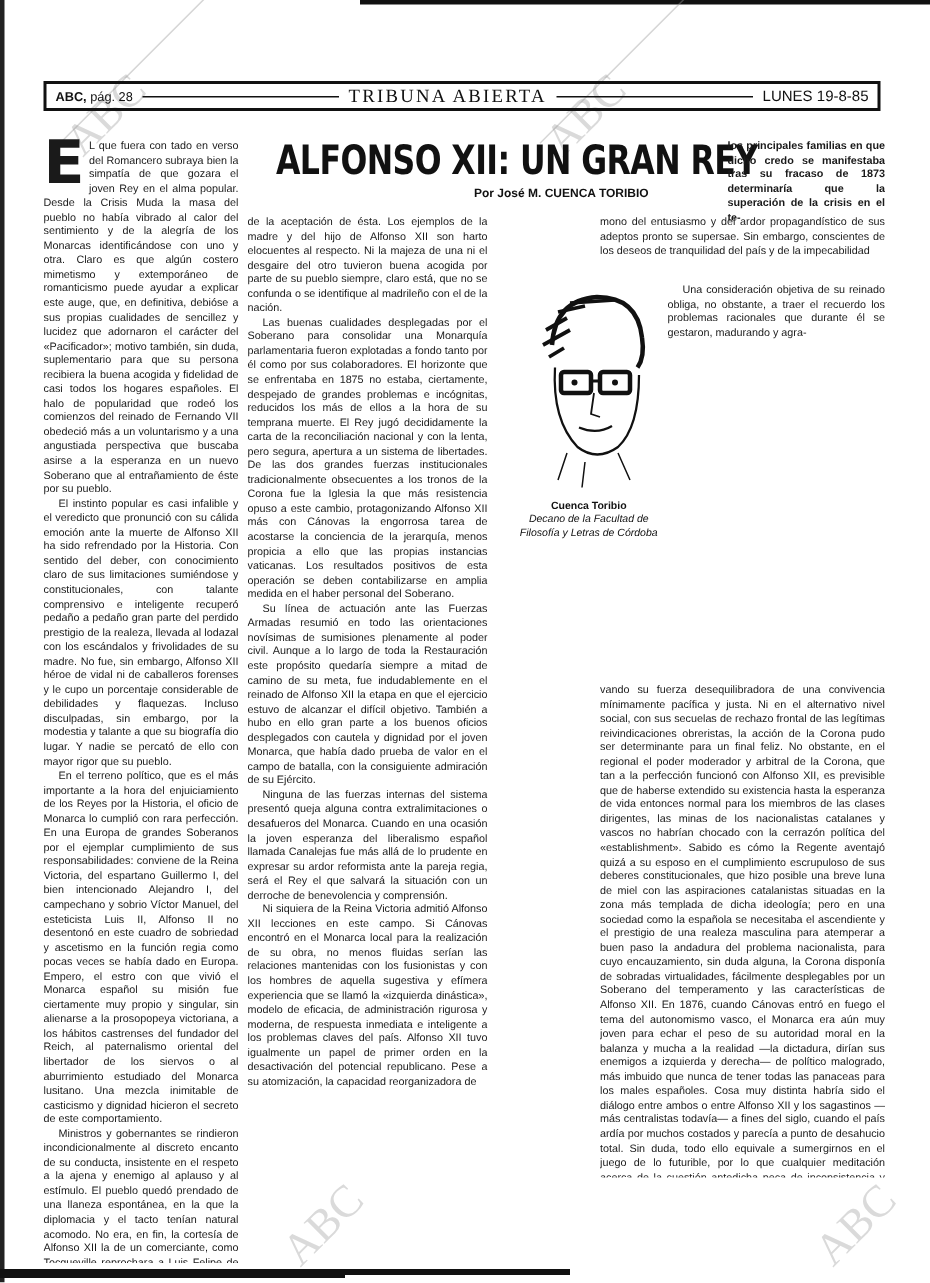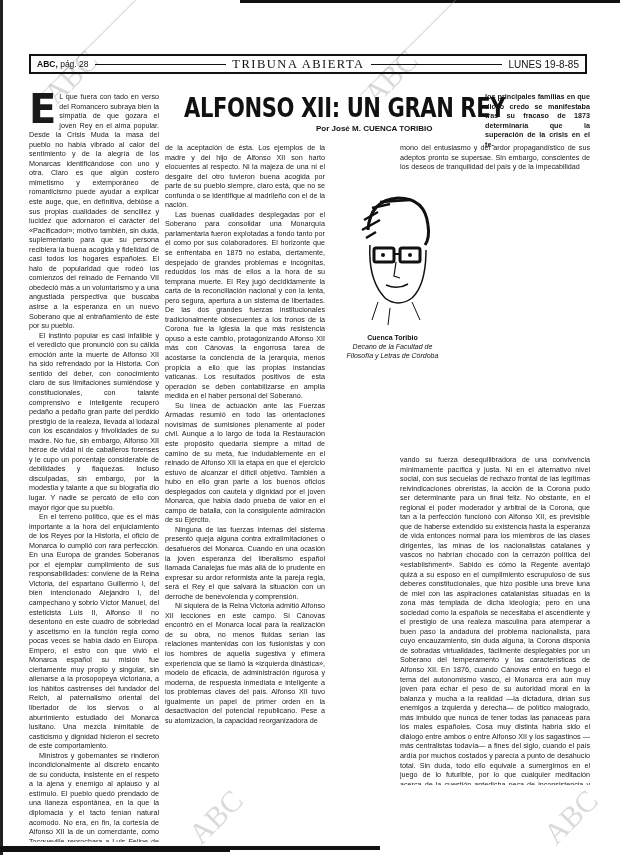--- a/index.html
+++ b/index.html
@@ -131,20 +131,21 @@
     <path d="M36 95 Q48 100 58 94" fill="none" stroke="#111" stroke-width="1.5"></path>
     <path d="M28 112 L22 130 M40 118 L38 135 M62 112 L70 130" stroke="#111" stroke-width="1"></path>
   </svg>
 </div>
 <div class="caption">
   <span class="name">Cuenca Toribio</span>
   <span class="role">Decano de la Facultad de Filosofía y Letras de Córdoba</span>
 </div>
 
 <div class="col col3b">
+  <p>Una consideración objetiva de su reinado obliga, no obstante, a traer el recuerdo los problemas racionales que durante él se gestaron, madurando y agra-</p>
 </div>
 
 <div class="col col3c">
   <p class="first">vando su fuerza desequilibradora de una convivencia mínimamente pacífica y justa. Ni en el alternativo nivel social, con sus secuelas de rechazo frontal de las legítimas reivindicaciones obreristas, la acción de la Corona pudo ser determinante para un final feliz. No obstante, en el regional el poder moderador y arbitral de la Corona, que tan a la perfección funcionó con Alfonso XII, es previsible que de haberse extendido su existencia hasta la esperanza de vida entonces normal para los miembros de las clases dirigentes, las minas de los nacionalistas catalanes y vascos no habrían chocado con la cerrazón política del «establishment». Sabido es cómo la Regente aventajó quizá a su esposo en el cumplimiento escrupuloso de sus deberes constitucionales, que hizo posible una breve luna de miel con las aspiraciones catalanistas situadas en la zona más templada de dicha ideología; pero en una sociedad como la española se necesitaba el ascendiente y el prestigio de una realeza masculina para atemperar a buen paso la andadura del problema nacionalista, para cuyo encauzamiento, sin duda alguna, la Corona disponía de sobradas virtualidades, fácilmente desplegables por un Soberano del temperamento y las características de Alfonso XII. En 1876, cuando Cánovas entró en fuego el tema del autonomismo vasco, el Monarca era aún muy joven para echar el peso de su autoridad moral en la balanza y mucha a la realidad —la dictadura, dirían sus enemigos a izquierda y derecha— de político malogrado, más imbuido que nunca de tener todas las panaceas para los males españoles. Cosa muy distinta habría sido el diálogo entre ambos o entre Alfonso XII y los sagastinos —más centralistas todavía— a fines del siglo, cuando el país ardía por muchos costados y parecía a punto de desahucio total. Sin duda, todo ello equivale a sumergirnos en el juego de lo futurible, por lo que cualquier meditación acerca de la cuestión antedicha peca de inconsistencia y levedad.</p>
 </div>
 
 <div class="col col4">
   <p class="first">los principales familias en que dicho credo se manifestaba tras su fracaso de 1873 determinaría que la superación de la crisis en el te-</p>
 </div>
 

